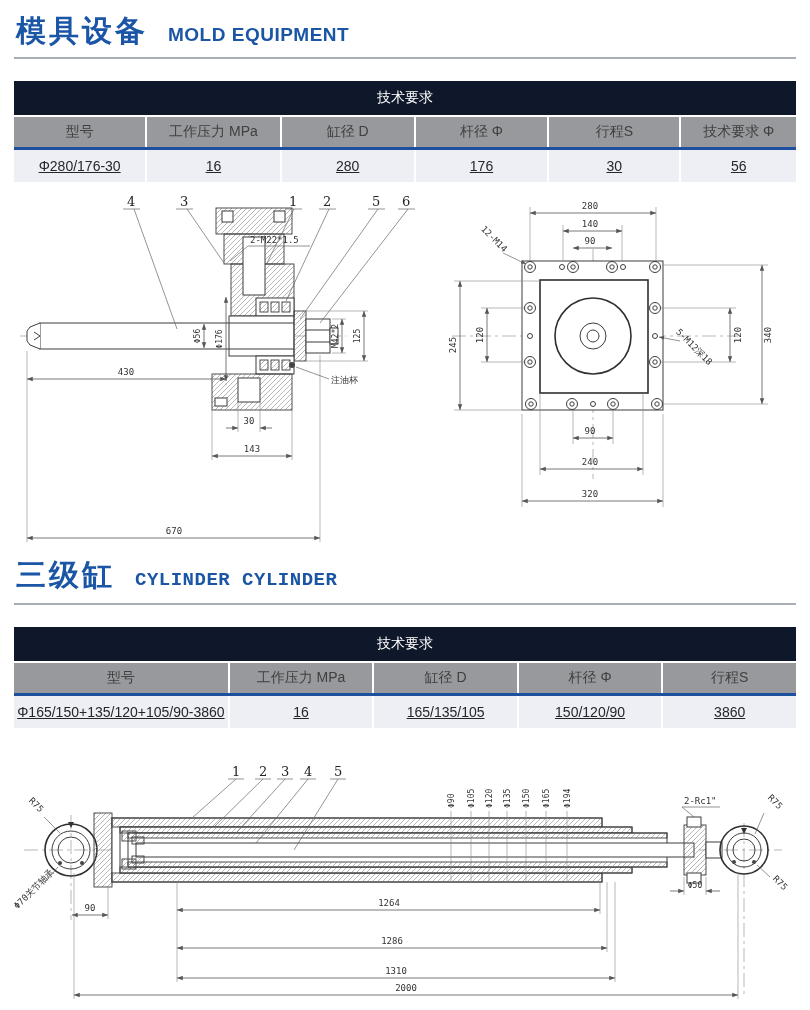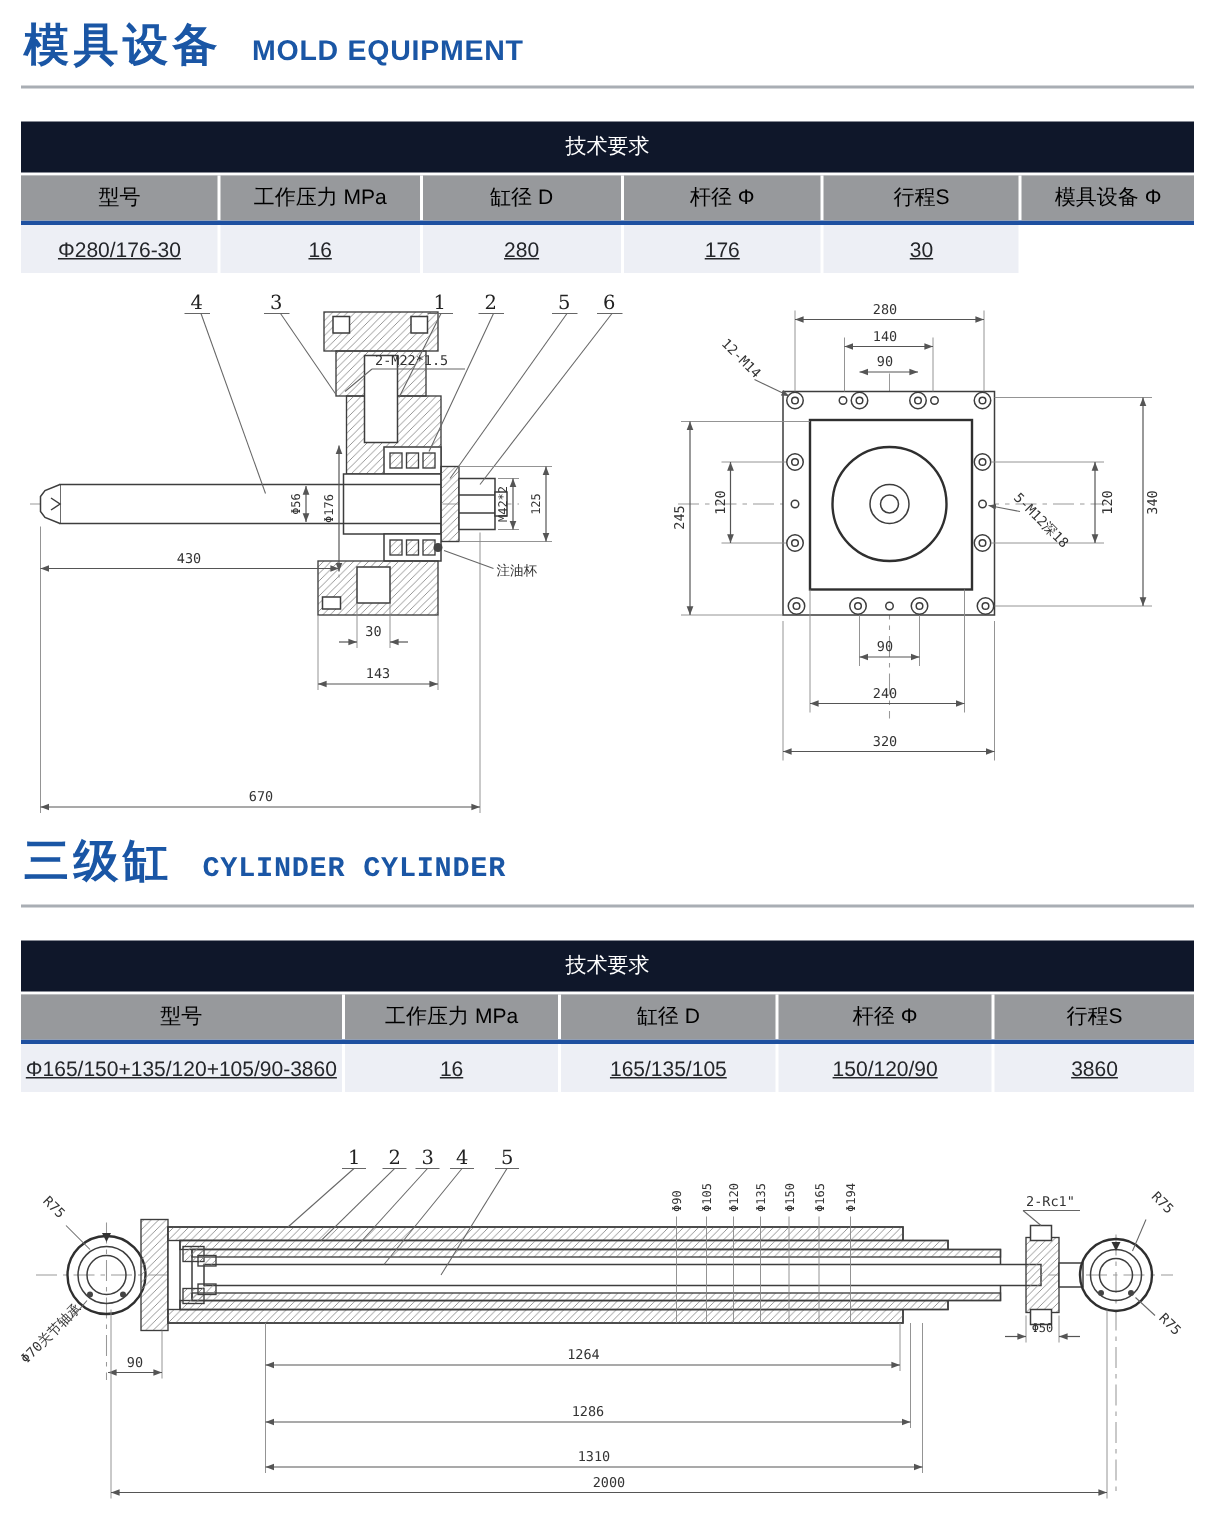--- a/index.html
+++ b/index.html
@@ -13,21 +13,21 @@
   .sec-title .zh { font-size:30px; font-weight:bold; color:#1a56a5; letter-spacing:3px; line-height:34px; }
   .sec-title .en { font-size:19px; font-weight:bold; color:#1a56a5; letter-spacing:0.5px; }
 
   
   .spec { margin-top:22px; font-size:14px; }
   .spec .tech { background:#0f172a; color:#fff; text-align:center; padding:8px 0;
                 border-bottom:2px solid #fff; font-size:14px; }
   .grid { display:grid; gap:2px; background:#fff; }
   .g6 { grid-template-columns:133fr 134fr 134fr 133fr 132fr 116fr; }
   .g5 { grid-template-columns:216fr 144fr 144fr 144fr 134fr; }
-  .grid.head > div { background:#97999c; color:#000000; text-align:center; padding:6px 2px; }
+  .grid.head > div { background:#97999c; color:#404040; text-align:center; padding:6px 2px; }
   .divider { height:3px; background:#1e50a0; }
   .grid.body > div { background:#edeff5; color:#24262a; text-align:center; padding:8px 2px;text-decoration:underline; }
 
   
   .drawings { display:flex; justify-content:space-between; align-items:flex-start; margin-top:12px; }
   svg { display:block; }
   .ln  { stroke:#3d3d3d; stroke-width:1; fill:none; }
   .lnf { stroke:#3d3d3d; stroke-width:1; fill:#fff; }
   .thk { stroke:#2f2f2f; stroke-width:1.6; fill:none; }
   .hat { stroke:#3d3d3d; stroke-width:0.9; }
@@ -52,29 +52,30 @@
   </div>
 
   <div class="spec">
     <div class="tech">技术要求</div>
     <div class="grid g6 head">
       <div>型号</div>
       <div>工作压力 MPa</div>
       <div>缸径 D</div>
       <div>杆径 Φ</div>
       <div>行程S</div>
-      <div>模具设备 Φ</div>
+      <div>技术要求 Φ</div>
     </div>
     <div class="divider"></div>
     <div class="grid g6 body">
       <div>Φ280/176-30</div>
       <div>16</div>
       <div>280</div>
       <div>176</div>
       <div>30</div>
+      <div>56</div>
     </div>
   </div>
 
   <div class="drawings">
 
     <svg width="424" height="362" viewBox="20 193 424 362">
       <defs>
         <pattern id="p1" patternUnits="userSpaceOnUse" width="5" height="5">
           <path d="M0,5 L5,0" stroke="#8a8a8a" stroke-width="0.6"></path>
         </pattern>

